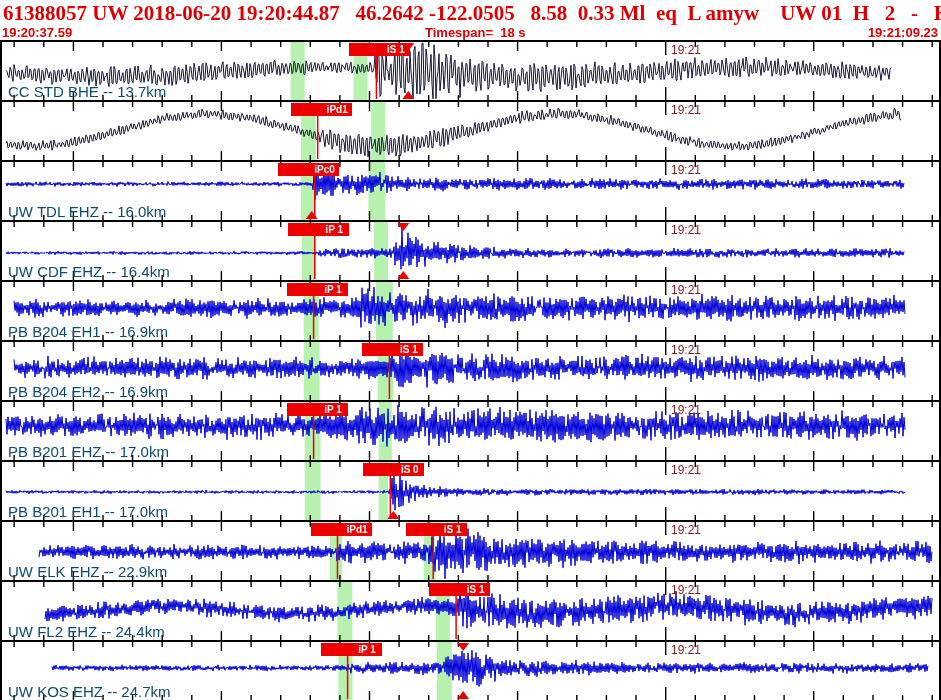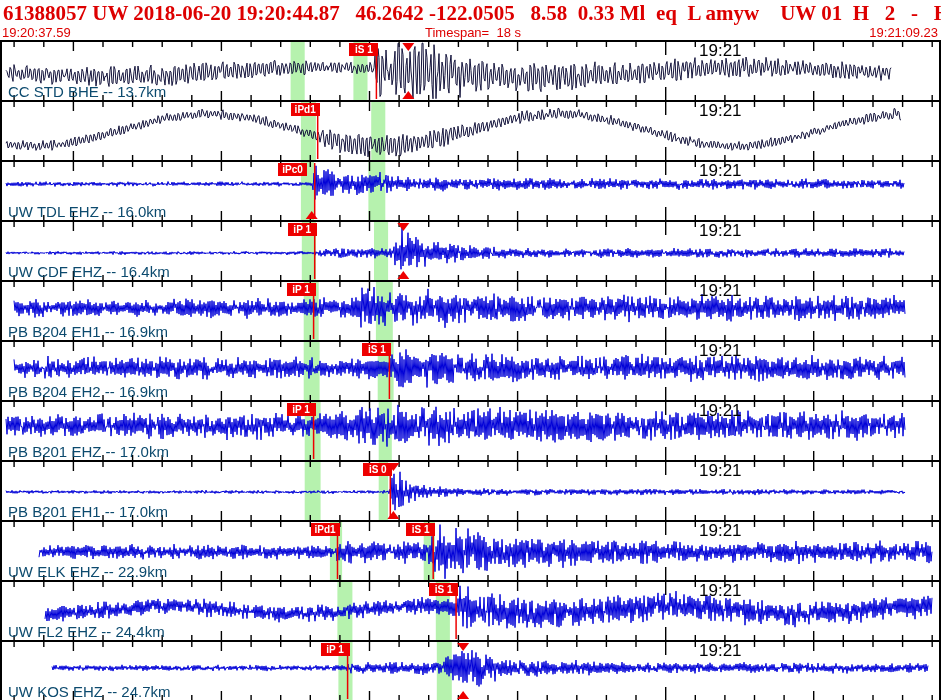--- a/index.html
+++ b/index.html
@@ -14,21 +14,21 @@
   #header{position:absolute;top:0;left:0;width:941px;height:40px;background:#fff;}
   #hline1{
     position:absolute;top:0px;left:3px;width:938px;
     font-family:"Liberation Serif", serif;
     font-weight:bold;font-size:21px;line-height:26px;
     color:#dd0000;white-space:pre;
   }
   .h2{
     position:absolute;top:26px;
     font-family:"Liberation Sans", sans-serif;
-    font-weight:normal;font-size:13px;line-height:14px;
+    font-weight:bold;font-size:13px;line-height:14px;
     color:#dd0000;white-space:pre;
   }
   #h-start{left:2px;}
   #h-span{left:425px;}
   #h-end{right:3px;text-align:center;}
   
   #rows{
     position:absolute;top:40px;left:0;width:941px;height:660px;
     border:2px solid #000;border-bottom:none;
     box-sizing:border-box;
@@ -43,30 +43,30 @@
   }
   .row:last-child{border-bottom:none;}
   .row svg{position:absolute;top:0;left:0;width:100%;height:100%;display:block;}
   .trace-label{
     position:absolute;left:6px;bottom:0px;
     font-size:15px;line-height:16px;color:#0c4a6e;
     white-space:pre;pointer-events:none;
   }
   .minute-label{
     position:absolute;left:669px;top:2px;
-    font-size:17px;line-height:13px;color:#000000;
+    font-size:12px;line-height:13px;color:#7f1d1d;
     pointer-events:none;
-    margin-left:28px;
   }
   .flag{
     position:absolute;top:1px;height:13px;width:29px;
     background:#ee0000;color:#ffffff;
     font-size:10px;font-weight:bold;line-height:13px;
     text-align:center;white-space:pre;
     cursor:pointer;
+    padding-left:32px;
   }
 </style>
 </head>
 <body>
 
 <div id="app">
   <div id="header">
     <div id="hline1">61388057 UW 2018-06-20 19:20:44.87   46.2642 -122.0505   8.58  0.33 Ml  eq  L amyw    UW 01  H   2   -   H S4    7.45  1.13</div>
     <div class="h2" id="h-start">19:20:37.59</div>
     <div class="h2" id="h-span">Timespan=  18 s</div>

